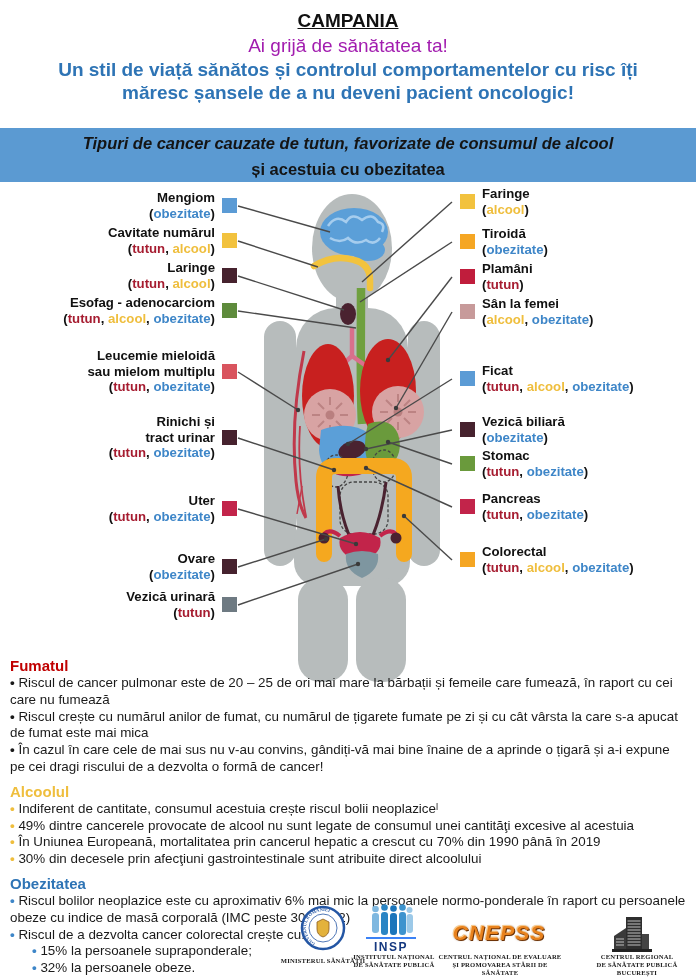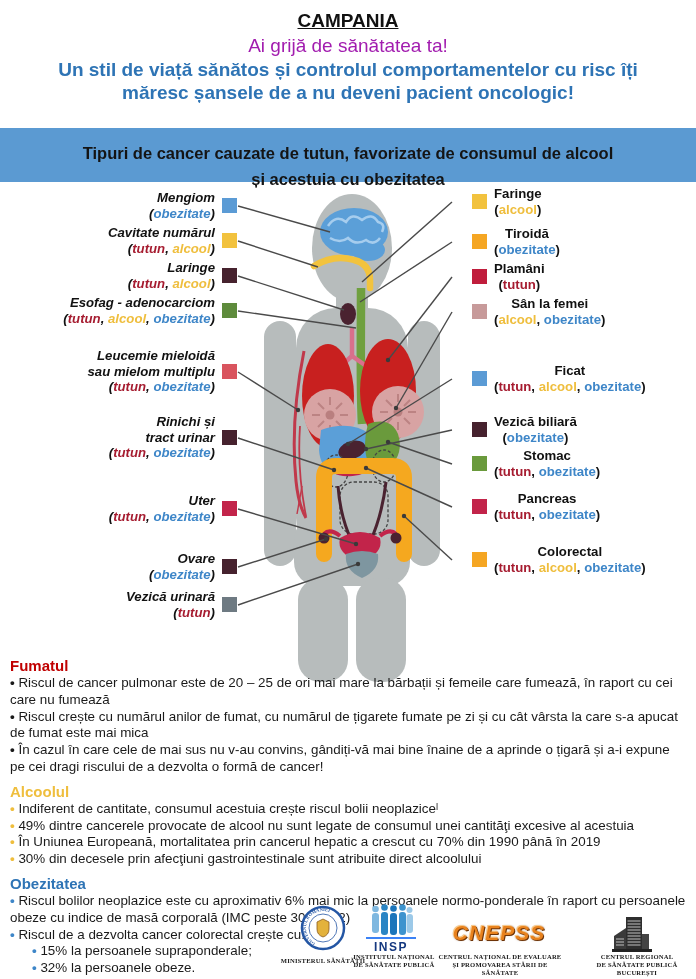--- a/index.html
+++ b/index.html
@@ -8,27 +8,27 @@
   
   .header{position:absolute;top:0;left:0;width:696px;text-align:center;z-index:4;}
   .campania{font-size:19px;font-weight:bold;color:#111;margin-top:10px;line-height:22px;text-decoration:underline;}
   .sub1{font-size:19px;font-weight:normal;color:#a21caf;line-height:23px;margin-top:2px;}
   .sub2{font-size:19px;font-weight:bold;color:#2E74B5;line-height:23px;width:640px;margin:1px auto 0;}
   .date{font-size:12.5px;font-weight:bold;color:#111;line-height:15px;margin-top:2px;}
   
   .banner{position:absolute;top:128px;left:0;width:696px;height:54px;background:#5B9AD2;
           text-align:center;z-index:4;}
   .banner .b1,.banner .b2{font-size:16.5px;font-weight:bold;color:#141414;line-height:26px;}
-  .banner .b1{padding-top:12px;}
+  .banner .b1{padding-top:2px;font-style:italic;}
   
   .body-svg{position:absolute;left:240px;top:186px;z-index:1;}
   .connectors{position:absolute;left:0;top:0;z-index:2;pointer-events:none;}
   .lbl{position:absolute;display:flex;align-items:center;gap:7px;z-index:3;}
-  .lbl.left{right:459px;text-align:right;font-style:italic;}
-  .lbl.right{left:472px;text-align:center;}
+  .lbl.left{right:459px;text-align:right;}
+  .lbl.right{left:460px;text-align:left;}
   .sq{width:15px;height:15px;flex:0 0 15px;display:inline-block;}
   .nm{font-weight:bold;font-size:13.2px;line-height:15.5px;color:#111;white-space:pre-line;}
   .fx{font-weight:bold;font-size:13.2px;line-height:15.5px;color:#111;}
   
   .sections{position:absolute;top:657px;left:10px;width:678px;z-index:4;}
   .sec-title{font-size:15px;font-weight:bold;margin:7px 0 1px;}
   .sec-title:first-child{margin-top:0;}
   .bullet{font-size:13.4px;line-height:16.8px;color:#1a1a1a;}
   .bullet .bu{font-weight:bold;}
   .bullet.sub{margin-left:22px;}

